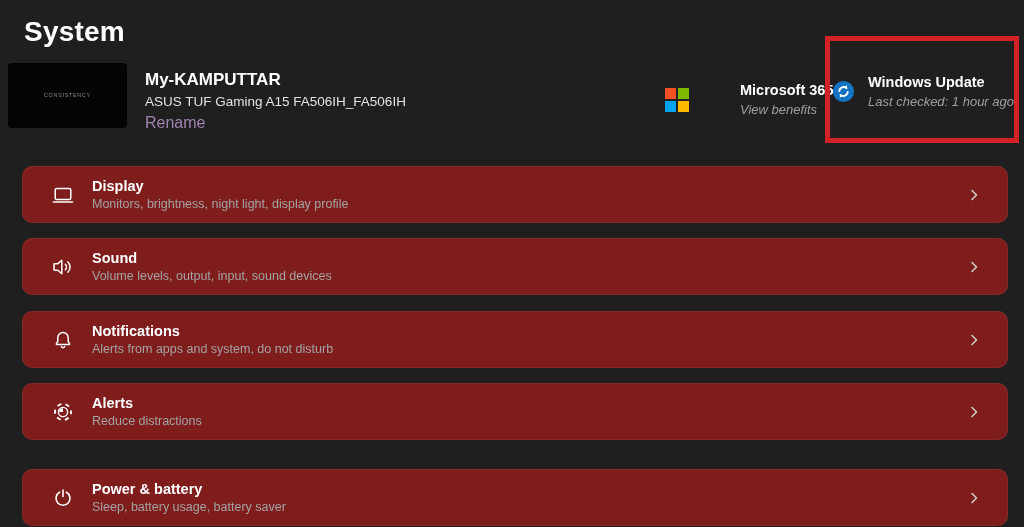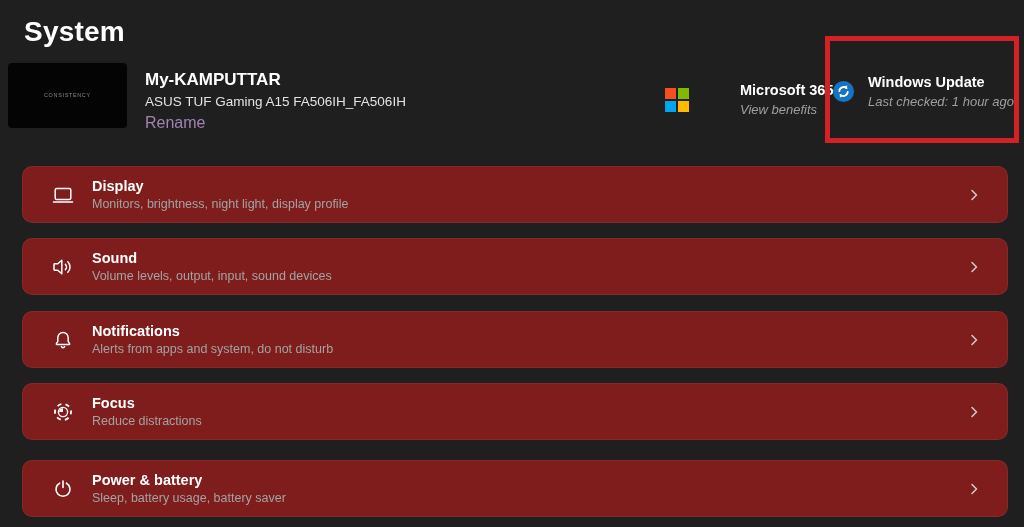--- a/index.html
+++ b/index.html
@@ -82,21 +82,21 @@
     border: 1px solid rgba(255,255,255,0.055);
     border-radius: 10px;
     display: flex; align-items: center;
     padding: 0 18px 0 28px;
     cursor: pointer;
   }
   .row-0 { top: 0px; }
   .row-1 { top: 72px; }
   .row-2 { top: 145px; }
   .row-3 { top: 217px; }
-  .row-4 { top: 294px; }
+  .row-4 { top: 303px; }
   .setting-icon { width: 24px; height: 24px; flex: none; margin-right: 17px; }
   .setting-text { display: flex; flex-direction: column; flex: 1; }
   .setting-label { font-size: 14.5px; font-weight: 700; line-height: 19px; }
   .setting-desc { font-size: 12.5px; color: #a3a3a3; line-height: 17px; }
   .chevron { width: 14px; height: 14px; flex: none; margin-right: 8px; }
 </style>
 </head>
 <body>
 
 <h1 class="page-title">System</h1>
@@ -184,21 +184,21 @@
     </svg>
   </div>
 
   <div class="setting-row row-3">
     <svg class="setting-icon" viewBox="0 0 24 24">
       <circle cx="12" cy="12" r="8" fill="none" stroke="#ffffff" stroke-width="1.8" stroke-dasharray="4.2 4.2" stroke-dashoffset="2"></circle>
       <circle cx="12" cy="12" r="4.6" fill="none" stroke="#ffffff" stroke-width="1.4"></circle>
       <path d="M12 12 L12 8.2 A3.8 3.8 0 0 0 8.2 12 Z" fill="#ffffff"></path>
     </svg>
     <span class="setting-text">
-      <span class="setting-label">Focus</span>
+      <span class="setting-label">Alerts</span>
       <span class="setting-desc">Reduce distractions</span>
     </span>
     <svg class="chevron" viewBox="0 0 14 14">
       <path d="M5 2.5 L9.5 7 L5 11.5" fill="none" stroke="#cfcfcf" stroke-width="1.5" stroke-linecap="round" stroke-linejoin="round"></path>
     </svg>
   </div>
 
   <div class="setting-row row-4">
     <svg class="setting-icon" viewBox="0 0 24 24">
       <line x1="12" y1="4" x2="12" y2="10.5" stroke="#ffffff" stroke-width="1.6" stroke-linecap="round"></line>

